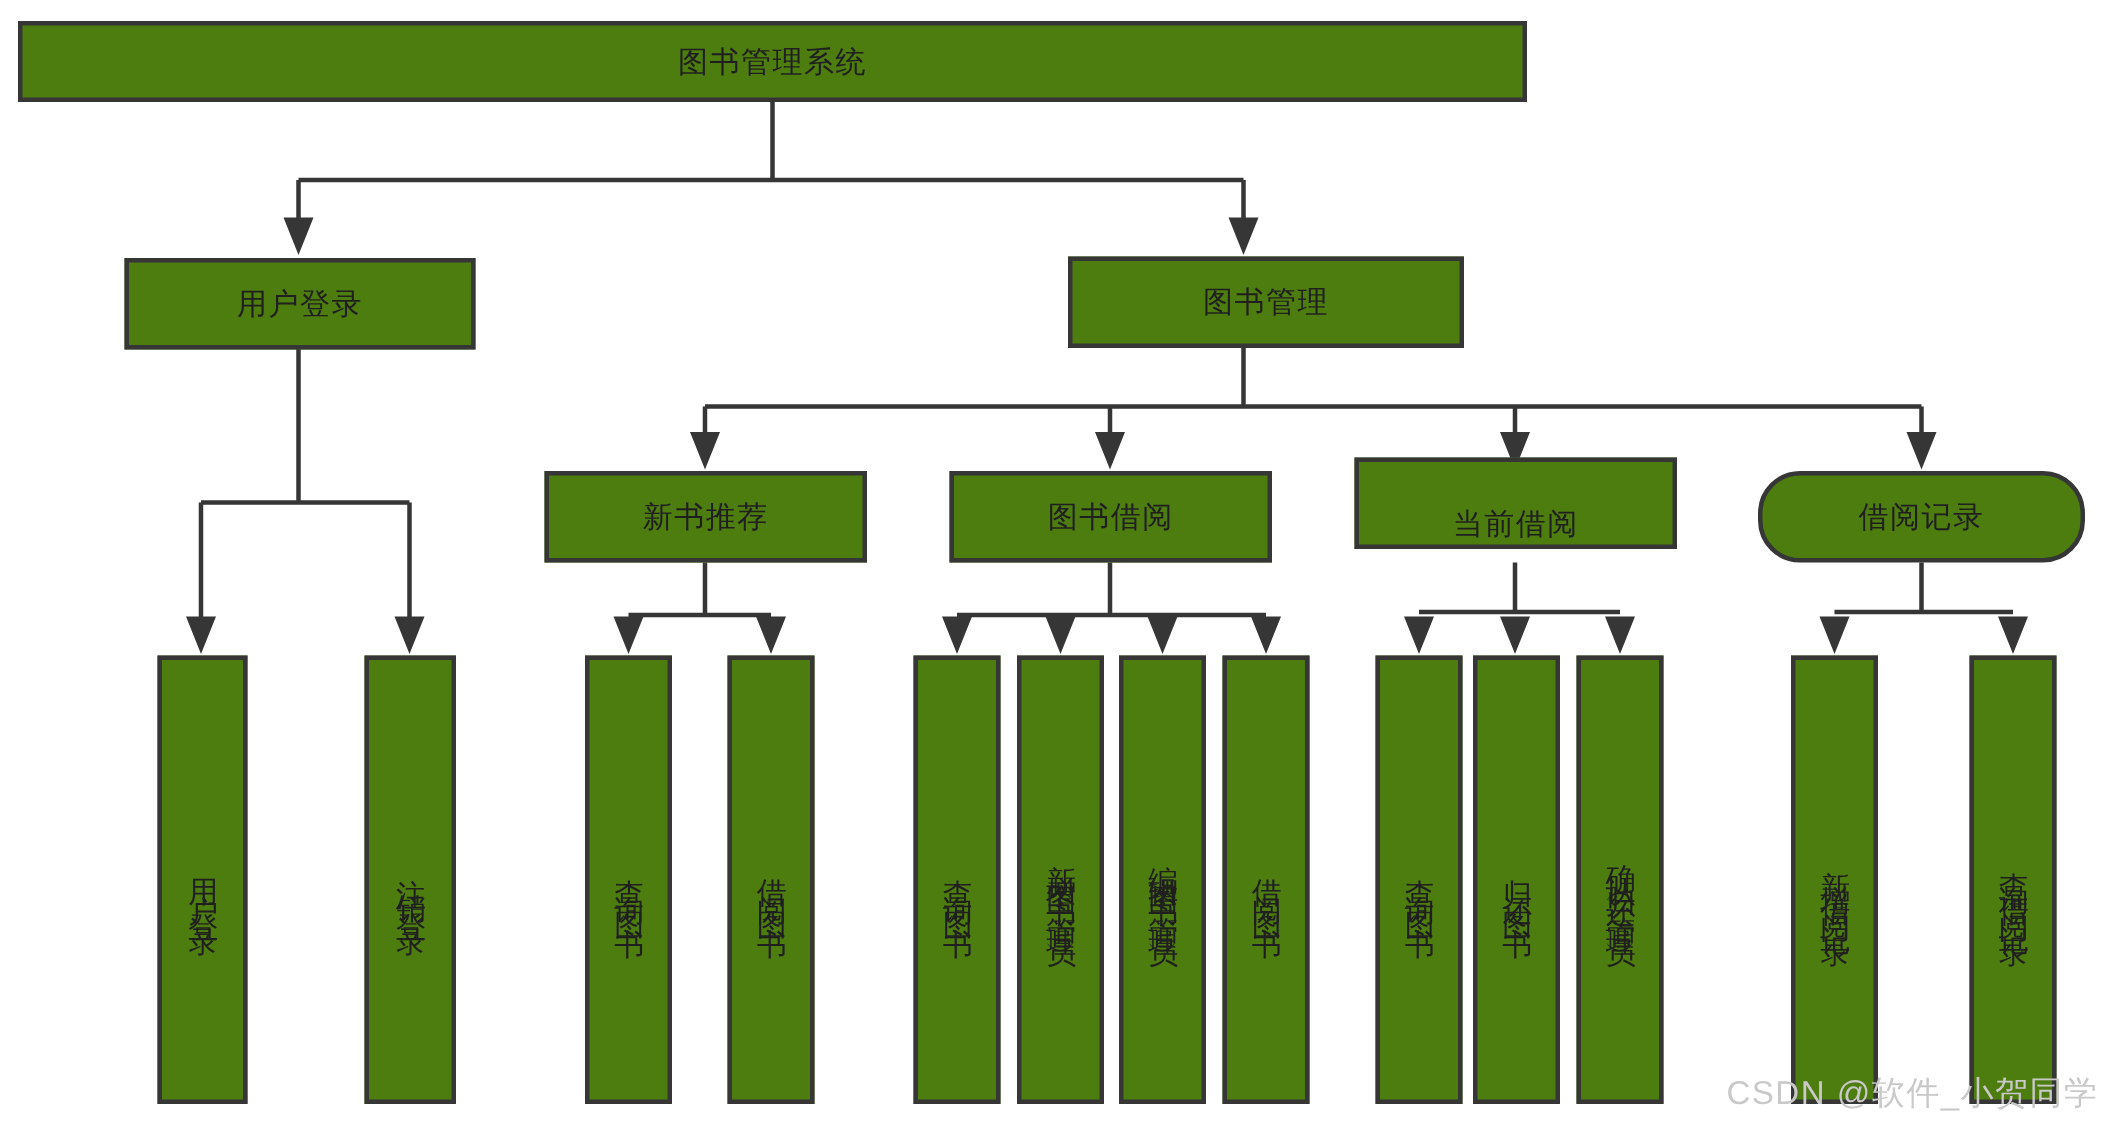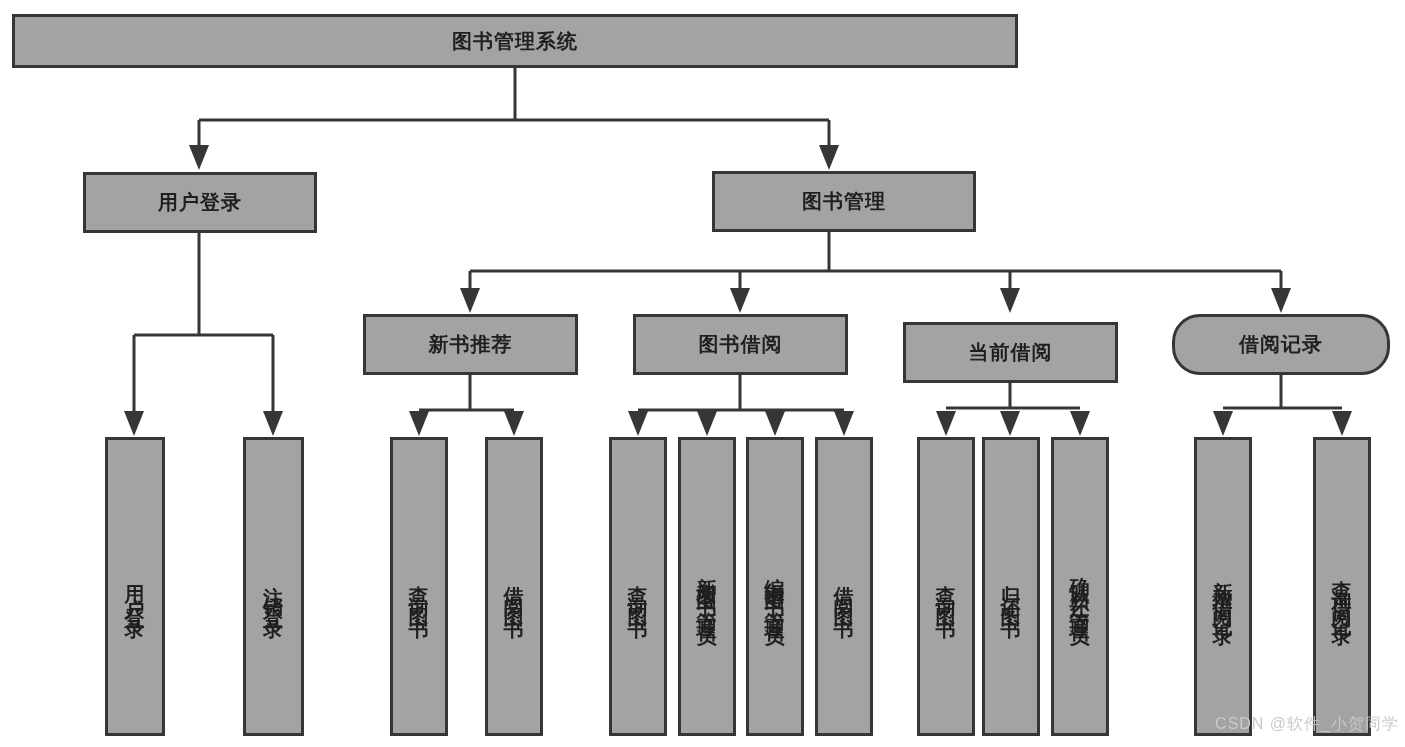--- a/index.html
+++ b/index.html
@@ -19,47 +19,46 @@
     pointer-events: none;
   }
   .connectors path {
     fill: none;
     stroke: #363636;
     stroke-width: 3;
   }
   .connectors polygon { fill: #363636; stroke: none; }
   .box {
     position: absolute;
-    background: #a3a3a3;
+    background: #4d7c0f;
     border: 3px solid #363636;
     box-sizing: border-box;
     display: flex;
     align-items: center;
     justify-content: center;
-    font-weight: bold;
   }
   .h-label {
     font-size: 20px;
     letter-spacing: 1px;
     white-space: nowrap;
   }
   .v-label {
     writing-mode: vertical-rl;
     text-orientation: mixed;
     font-size: 20px;
     line-height: 1;
     letter-spacing: 11px;
     white-space: nowrap;
   }
   .leaf .v-label { margin-bottom: -11px; }
   .watermark {
     position: absolute;
     top: 714px;
     right: 6px;
-    font-size: 16px;
+    font-size: 22px;
     color: #c9c9c9;
     letter-spacing: 1px;
     z-index: 10;
     white-space: nowrap;
   }
 </style>
 </head>
 <body>
 
 <div class="canvas">
@@ -117,21 +116,21 @@
   <div class="box" style="left:712px; top:171px; width:264px; height:61px;">
     <span class="h-label">图书管理</span>
   </div>
 
   <div class="box" style="left:633px; top:314px; width:215px; height:61px;">
     <span class="h-label">图书借阅</span>
   </div>
   <div class="box" style="left:363px; top:314px; width:215px; height:61px;">
     <span class="h-label">新书推荐</span>
   </div>
-  <div class="box" style="left:903px; top:322px; width:215px; height:61px;">
+  <div class="box" style="left:903px; top:305px; width:215px; height:61px;align-items:flex-end;">
     <span class="h-label">当前借阅</span>
   </div>
   <div class="box" style="left:1172px; top:314px; width:218px; height:61px;border-radius:28px;">
     <span class="h-label">借阅记录</span>
   </div>
 
   <div class="box leaf" style="left:105px; top:437px; width:60px; height:299px;">
     <span class="v-label">用户登录</span>
   </div>
   <div class="box leaf" style="left:243px; top:437px; width:61px; height:299px;">

